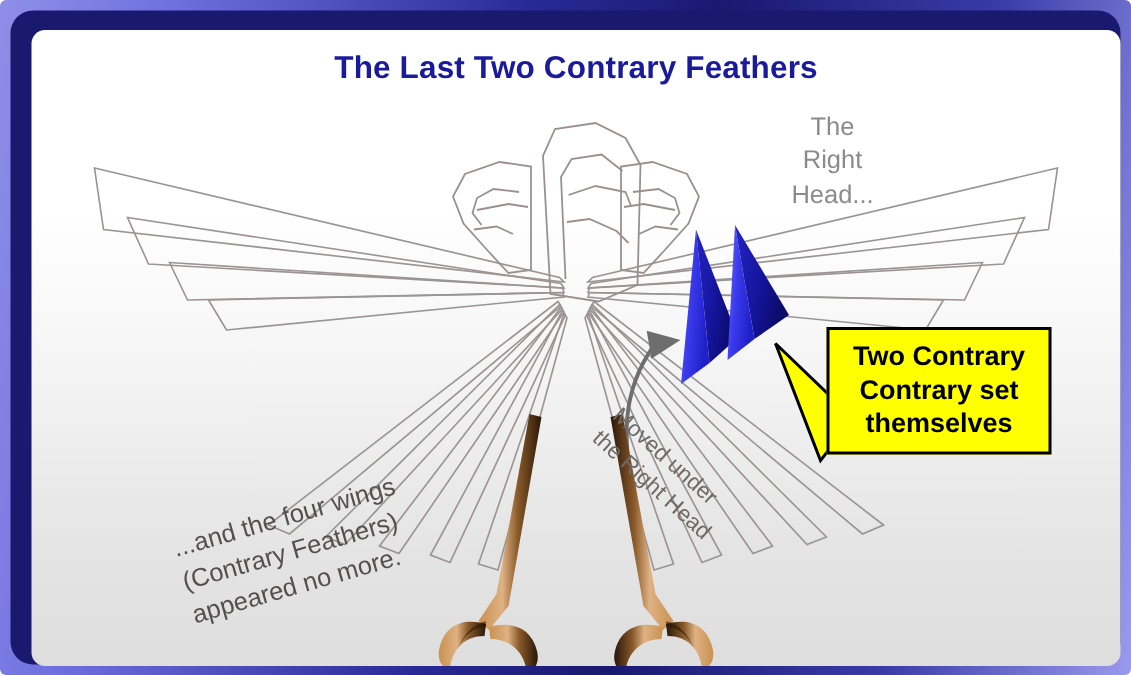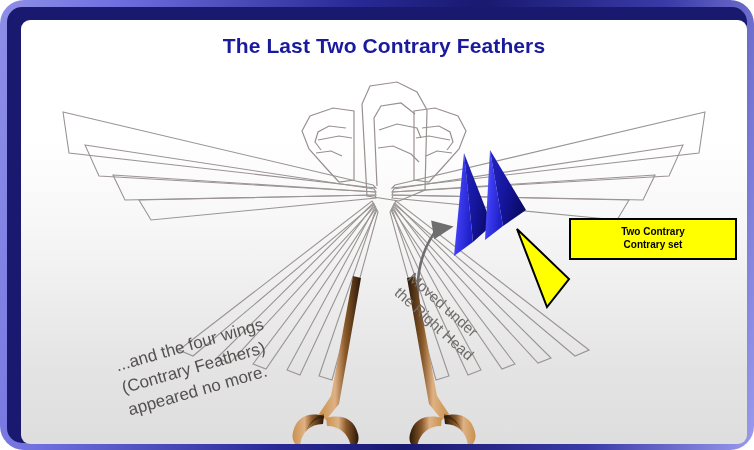--- a/index.html
+++ b/index.html
@@ -14,21 +14,21 @@
     overflow: hidden;
     font-family: "Liberation Sans", sans-serif;
   }
 
   
   #frame-outer {
     position: absolute;
     left: 0; top: 0;
     width: 754px; height: 450px;
     box-sizing: border-box;
-    border-radius: 24px;
+    border-radius: 4px;
     background: linear-gradient(100deg,
         #8f8fe8 0%, #6f6fdf 14%, #2a2a98 42%,
         #191970 58%, #3a3aa8 80%, #9a9aee 100%);
   }
   #frame-inner {
     position: absolute;
     left: 7px; top: 7px;
     width: 740px; height: 436px;
     box-sizing: border-box;
     border-radius: 15px;
@@ -102,27 +102,27 @@
     line-height: 1.34;
     transform: rotate(-16deg);
     transform-origin: 0 0;
     white-space: nowrap;
   }
   #four-wings-label span { display: block; }
 
   
   #callout {
     position: absolute;
-    left: 548px; top: 198px;
-    width: 168px;
+    left: 530px; top: 198px;
+    width: 150px;
     box-sizing: border-box;
     background: #ffff00;
     border: 2px solid #000000;
     padding: 6px 6px 7px 6px;
-    font-size: 10px;
+    font-size: 18px;
     font-weight: bold;
     color: #000000;
     text-align: center;
     line-height: 1.26;
     z-index: 6;
   }
   #callout span { display: block; white-space: nowrap; }
   #callout-tail {
     position: absolute;
     left: 486px; top: 205px;
@@ -254,33 +254,39 @@
             <path d="M469,130 L482,206 L505,190 Z" fill="url(#feaR)"></path>
           </g>
         </svg>
 
         <svg id="callout-tail" viewBox="0 0 70 85" xmlns="http://www.w3.org/2000/svg">
           <path d="M10,4 L62,54 L40,82 Z" fill="#ffff00" stroke="#000000" stroke-width="2"></path>
         </svg>
 
         <div id="title">The Last Two Contrary Feathers</div>
 
+        <div id="right-head-label">
+          <span>The</span>
+          <span>Right</span>
+          <span>Head...</span>
+        </div>
 
         <div id="moved-label">
           <span>Moved under</span>
           <span>the Right Head</span>
         </div>
 
         <div id="four-wings-label">
           <span>...and the four wings</span>
           <span>(Contrary Feathers)</span>
           <span>appeared no more.</span>
         </div>
 
         <div id="callout">
           <span>Two Contrary</span>
           <span>Contrary set</span>
+          <span>themselves</span>
         </div>
 
       </div>
     </div>
   </div>
 </div>
 
 </body></html>

